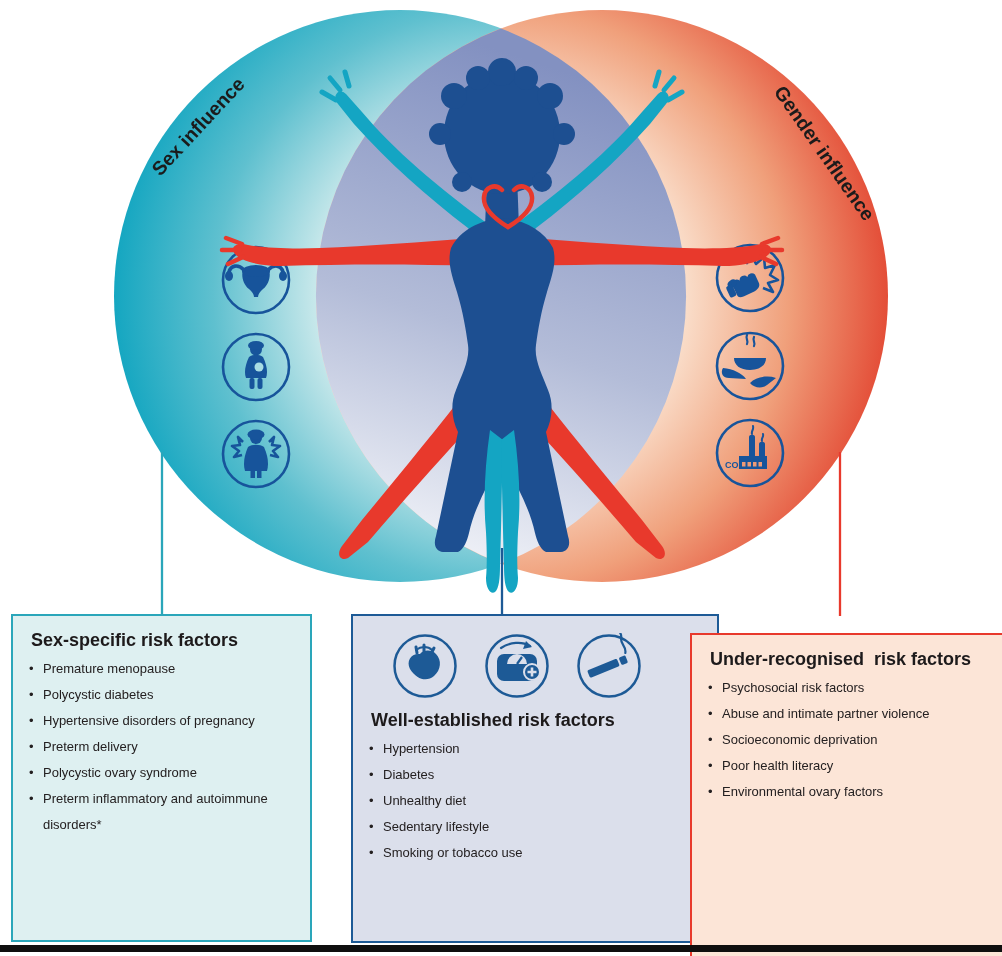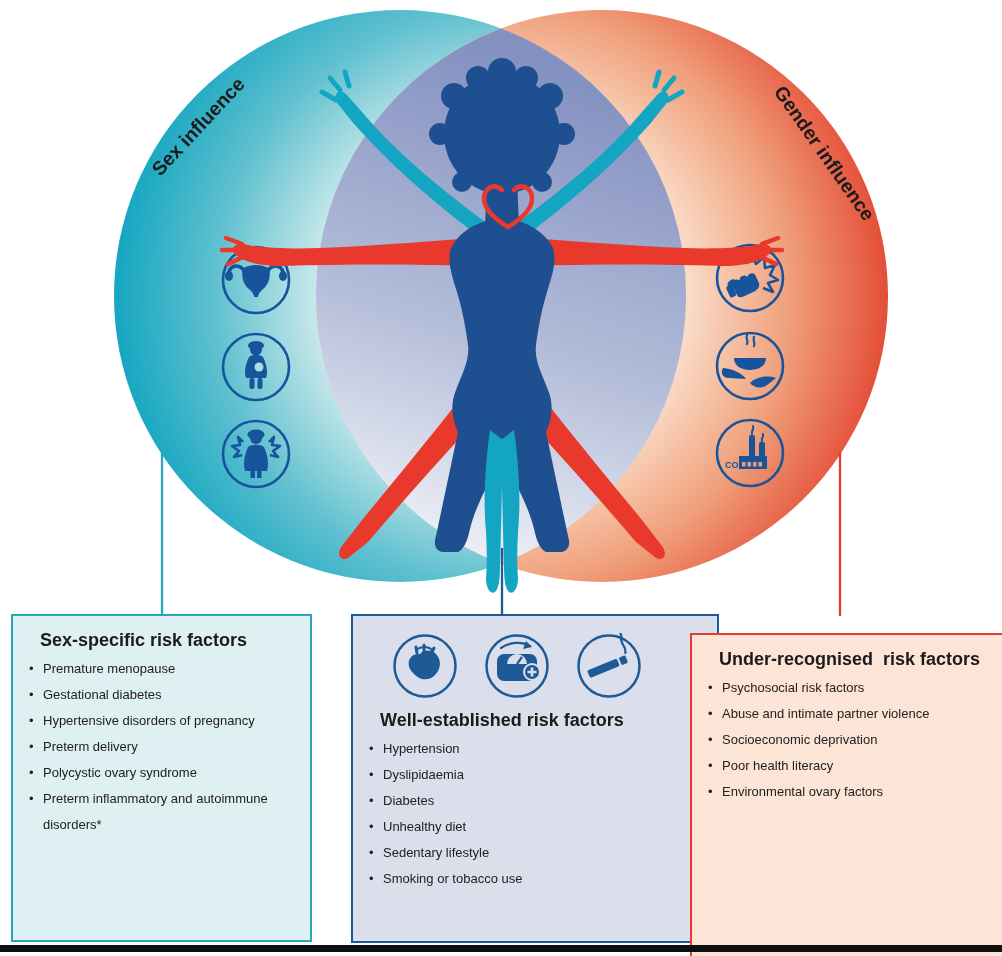--- a/index.html
+++ b/index.html
@@ -3,21 +3,21 @@
 <meta charset="utf-8">
 <style>
   html,body{margin:0;padding:0;background:#fff;}
   body{width:1002px;height:956px;position:relative;overflow:hidden;
        font-family:"Liberation Sans",sans-serif;color:#242021;}
   #venn-svg{position:absolute;left:0;top:0;z-index:0;}
   .box{position:absolute;z-index:2;box-sizing:border-box;padding:13px 15px;}
   .box-teal{background:#def0f1;border:2px solid #2aa6ba;}
   .box-blue{background:#dbdfeb;border:2px solid #1d5a96;}
   .box-red{background:#fce5d7;border:2px solid #e8392c;}
-  .box h3{margin:0 0 4px 12px;font-size:18px;line-height:23px;font-weight:bold;
+  .box h3{margin:0 0 4px 3px;font-size:18px;line-height:23px;font-weight:bold;
           color:#1d1a1b;white-space:pre-wrap;}
   .box ul{margin:0;padding:0;list-style:none;}
   .box li{font-size:13px;line-height:26px;position:relative;padding-left:15px;}
   .box li::before{content:"\2022";position:absolute;left:1px;}
   .icon-row{display:flex;gap:26px;padding:4px 0 0 24px;}
   .ring{fill:none;stroke:#1d5a96;stroke-width:2.5;}
   .mg{fill:#1d5a96;}
   .ms{fill:none;stroke:#1d5a96;stroke-linecap:round;}
   .bottom-bar{position:absolute;left:0;top:945px;width:1002px;height:7px;
               background:#0f0f0f;z-index:3;}
@@ -156,21 +156,21 @@
     <use href="#tealLegL"></use>
     <use href="#tealLegL" transform="translate(1004,0) scale(-1,1)"></use>
     <path d="M514,190 C521,183 531,187 532,197 C533,208 521,219 508,227 C495,219 483,208 484,197 C485,187 495,183 502,190" fill="none" stroke="#e8392c" stroke-width="4.5" stroke-linecap="round"></path>
   </g>
 </svg>
 
 <div class="box box-teal" style="left:11px;top:614px;width:301px;height:328px">
   <h3>Sex-specific risk factors</h3>
   <ul>
     <li>Premature menopause</li>
-    <li>Gestational diabetes</li>
+    <li>Polycystic diabetes</li>
     <li>Hypertensive disorders of pregnancy</li>
     <li>Preterm delivery</li>
     <li>Polycystic ovary syndrome</li>
     <li>Preterm inflammatory and autoimmune disorders*</li>
   </ul>
 </div>
 
 <div class="box box-blue" style="left:351px;top:614px;width:368px;height:329px">
   <div class="icon-row">
     <svg width="66" height="66" viewBox="-33 -33 66 66">
@@ -194,21 +194,20 @@
       <g transform="rotate(-22)">
         <rect class="mg" x="-22" y="-4" width="32" height="8" rx="1.5"></rect>
         <rect class="mg" x="12" y="-4" width="7" height="8" rx="1.5"></rect>
         <path class="ms" stroke-width="2.2" d="M20,-6 C24,-12 18,-16 22,-22 C24,-25 22,-27 23,-30"></path>
       </g>
     </svg>
   </div>
   <h3 style="margin-top:10px">Well-established risk factors</h3>
   <ul>
     <li>Hypertension</li>
-    <li>Dyslipidaemia</li>
     <li>Diabetes</li>
     <li>Unhealthy diet</li>
     <li>Sedentary lifestyle</li>
     <li>Smoking or tobacco use</li>
   </ul>
 </div>
 
 <div class="box box-red" style="left:690px;top:633px;width:318px;height:327px">
   <h3>Under-recognised  risk factors</h3>
   <ul>

